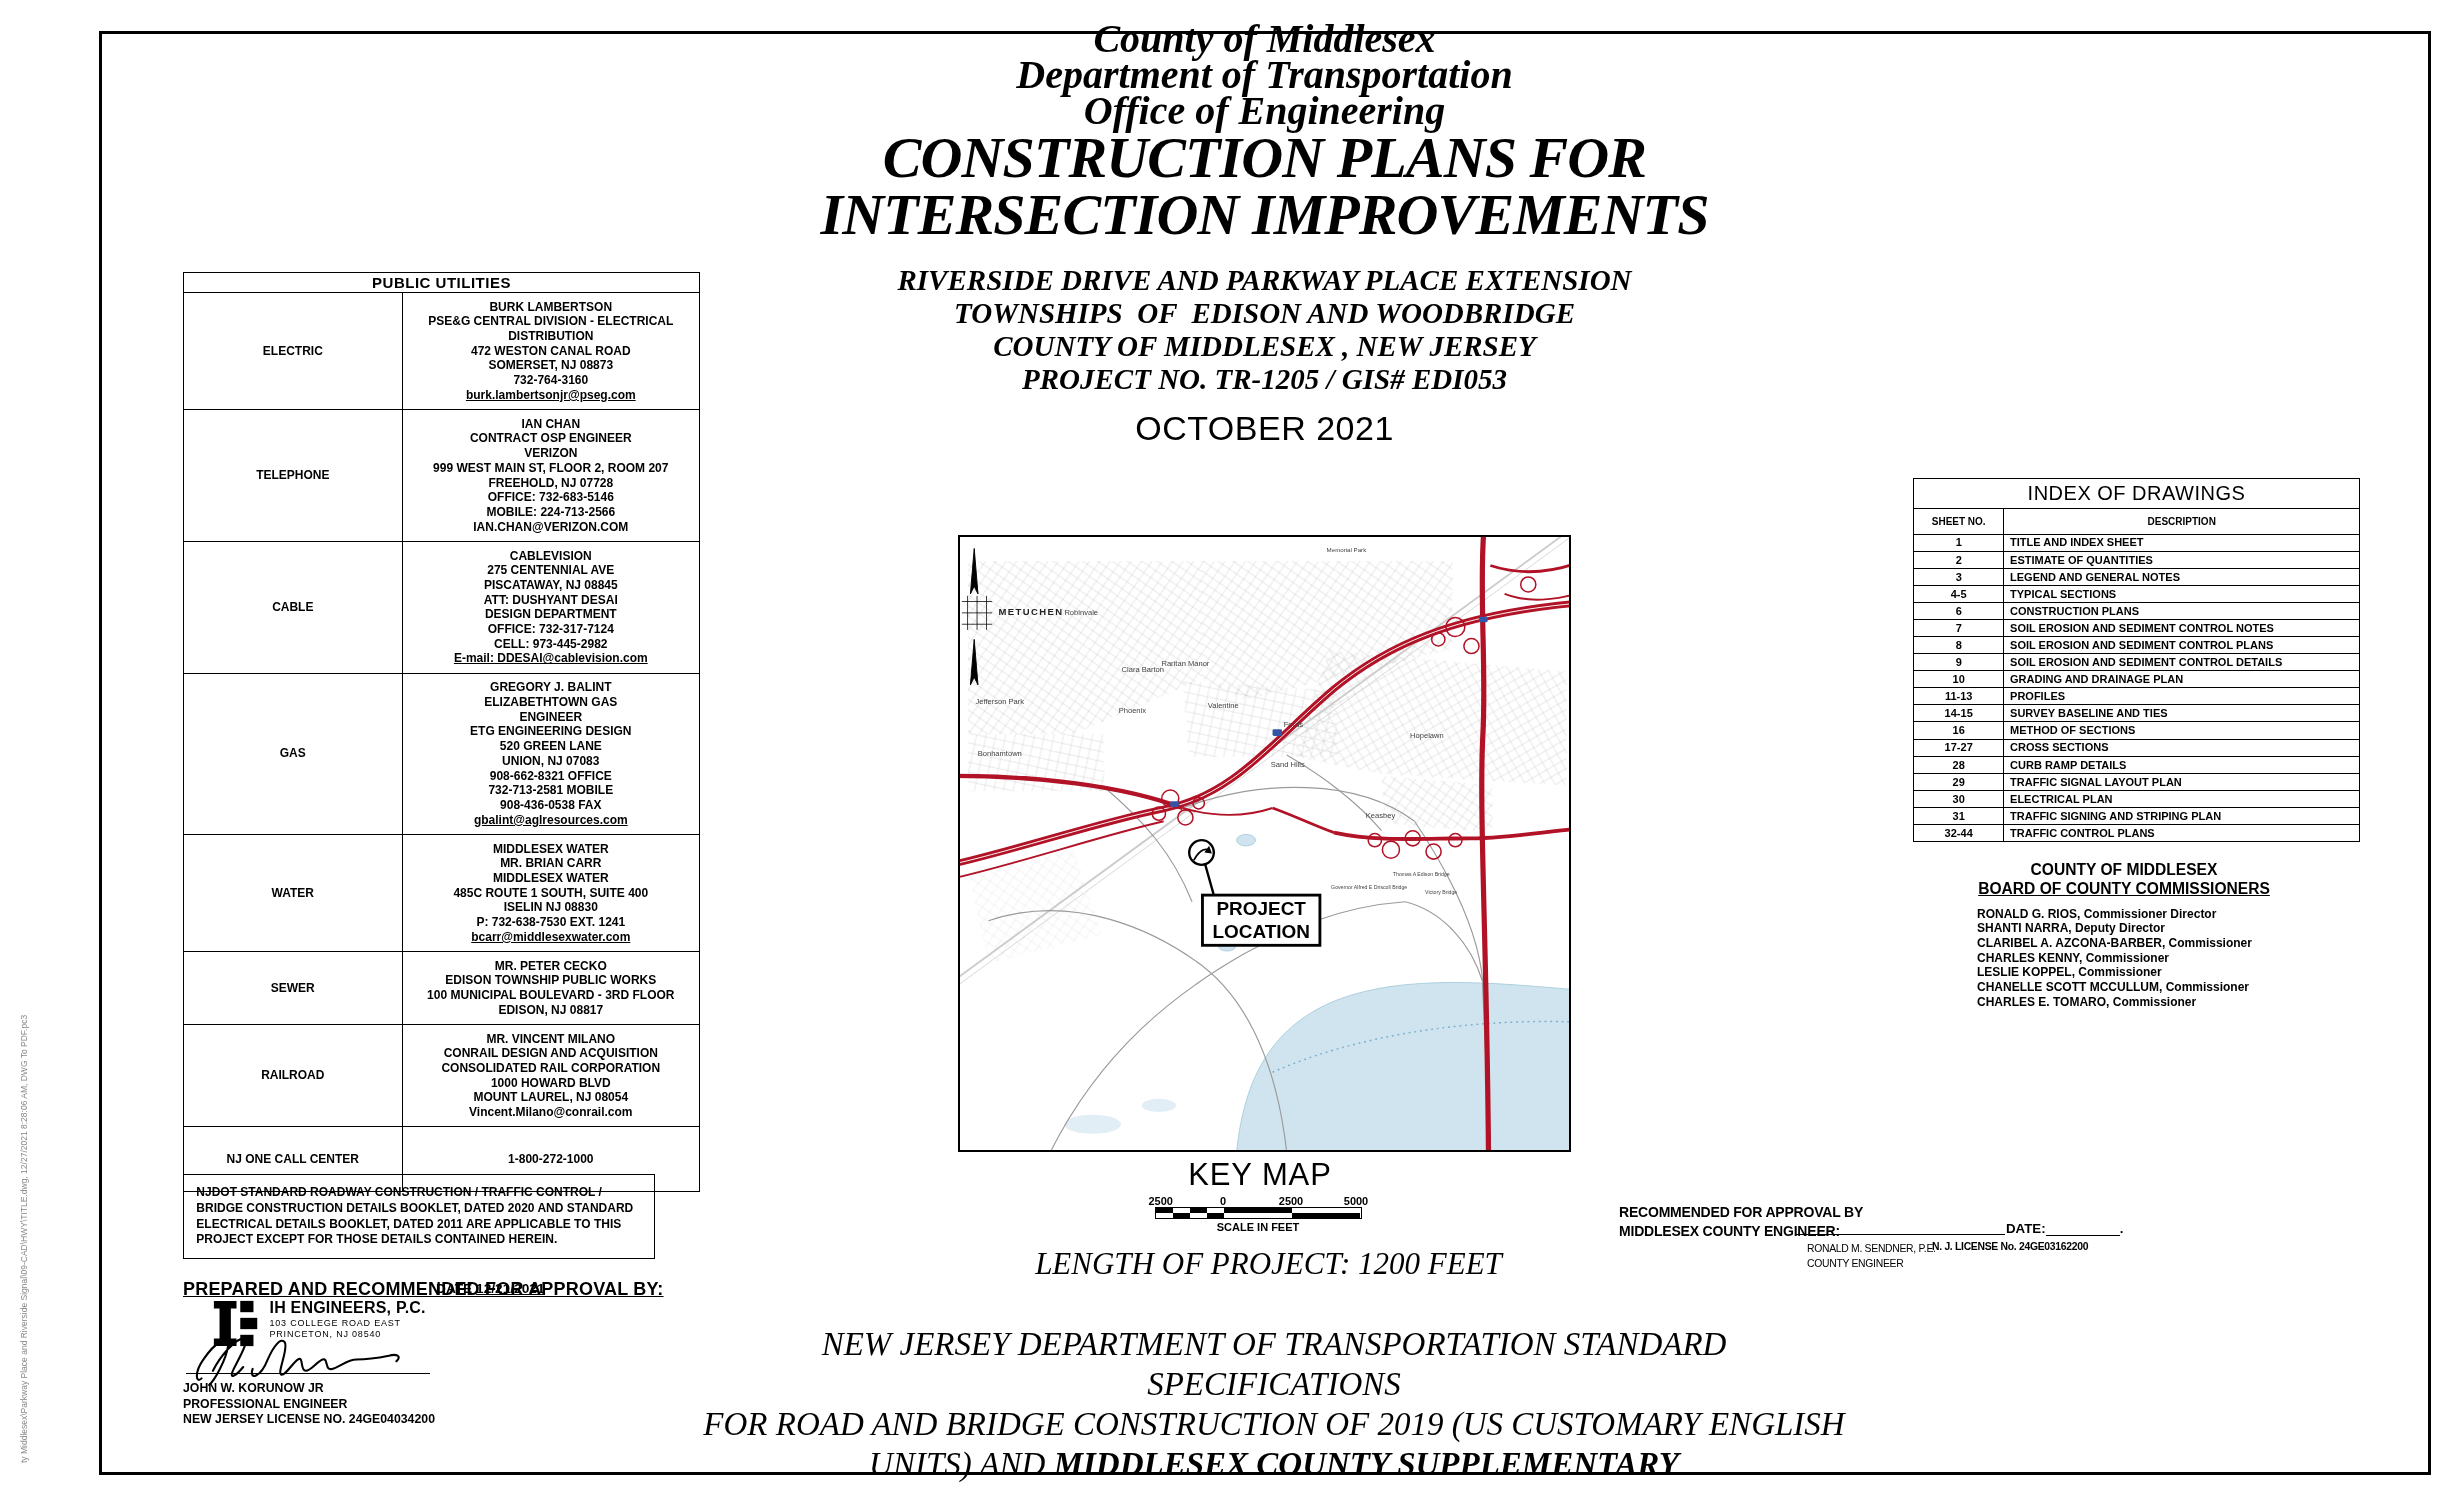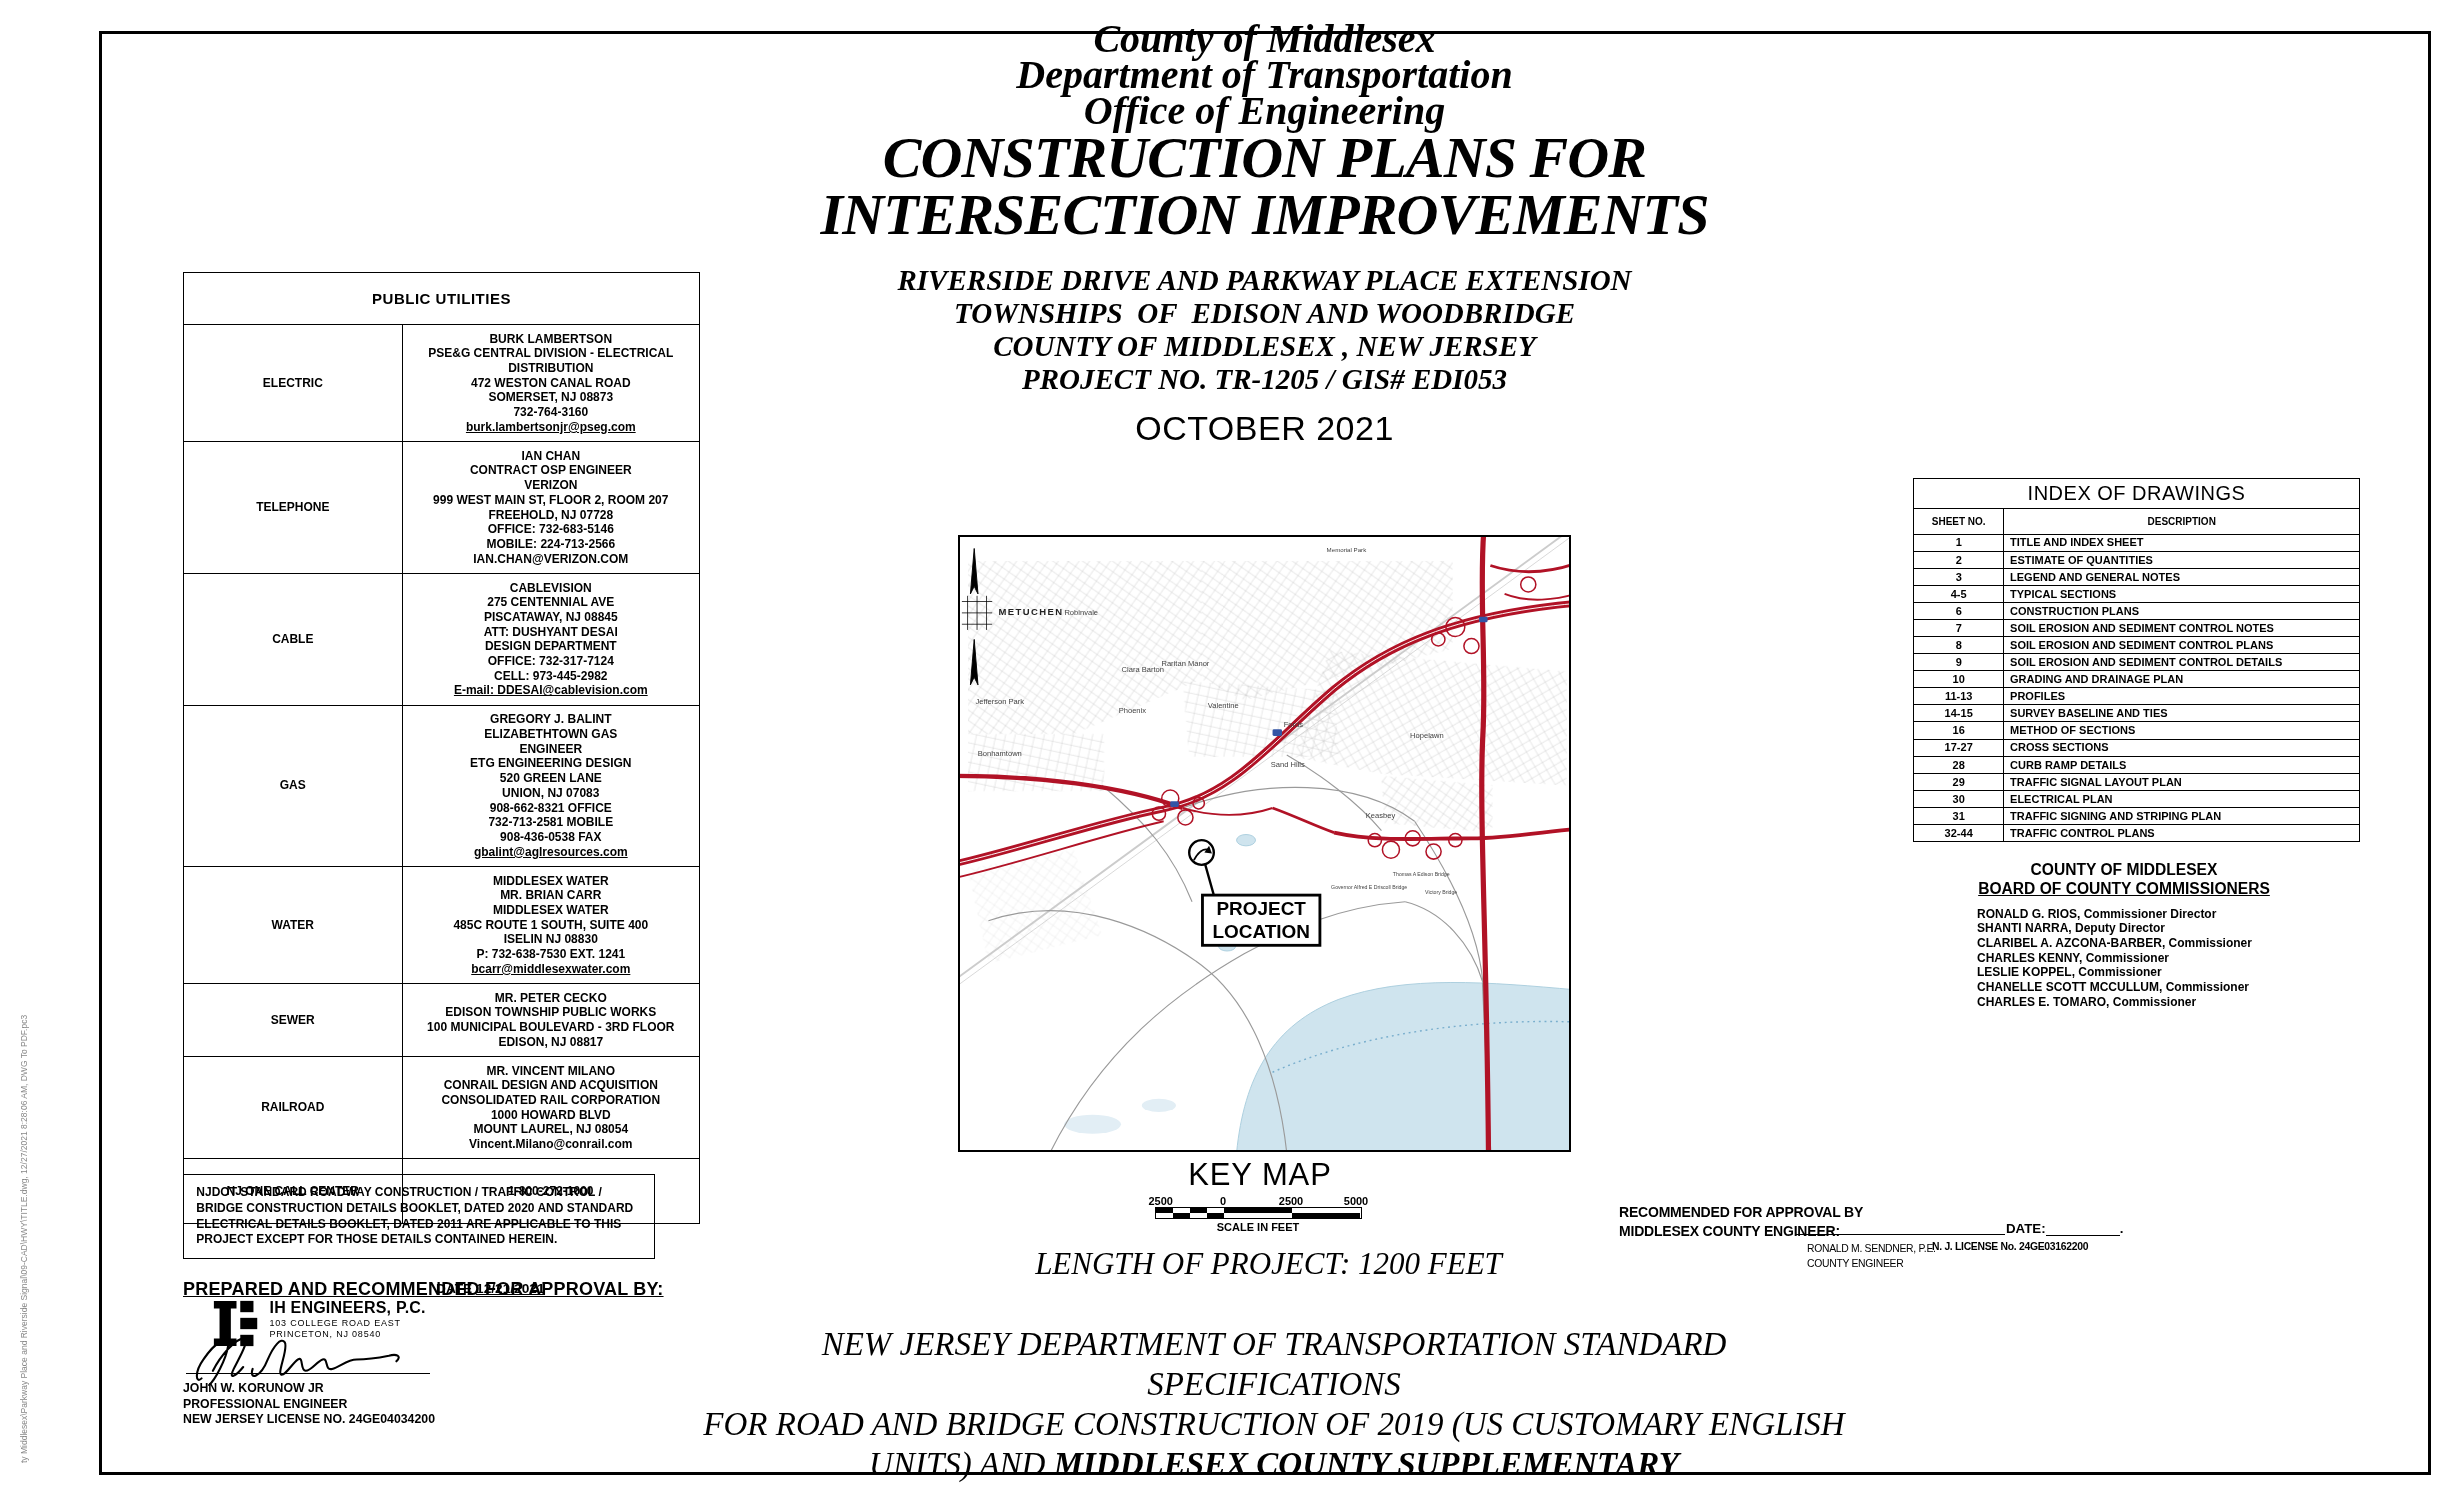--- a/index.html
+++ b/index.html
@@ -14,21 +14,21 @@
   
   .plot-stamp {
     position:absolute; left:19px; top:1463px; transform:rotate(-90deg);
     transform-origin:left top; font-size:8.5px; color:#888; white-space:nowrap;
   }
   
   table.utilities {
     position:absolute; left:183px; top:272px; width:517px; border-collapse:collapse;
   }
   table.utilities th {
-    border:1.9px solid #000; font-size:15px; font-weight:bold; padding:17px 0; letter-spacing:0.5px;
+    border:1.9px solid #000; font-size:15px; font-weight:bold; padding:1px 0; letter-spacing:0.5px;
   }
   table.utilities td {
     border:1.7px solid #000; font-weight:bold; font-size:12px; line-height:14.7px;
     text-align:center; vertical-align:middle; padding:6.6px 3.8px;
   }
   td.u-label { width:210px; }
   table.utilities tr:last-child td { padding:24.6px 3.8px; }
   .ul { text-decoration:underline; }
   
   .njdot-box {

